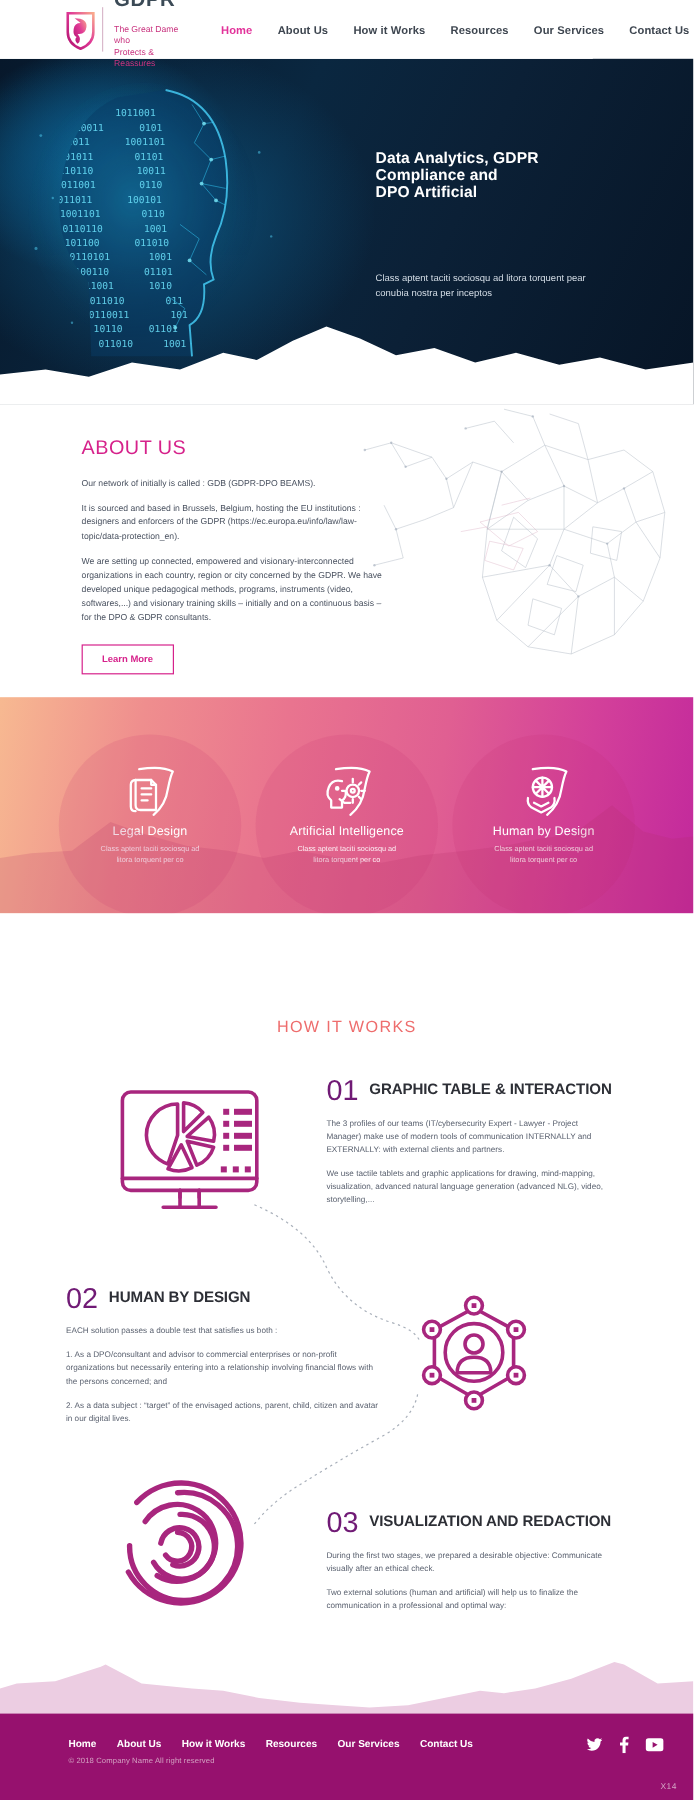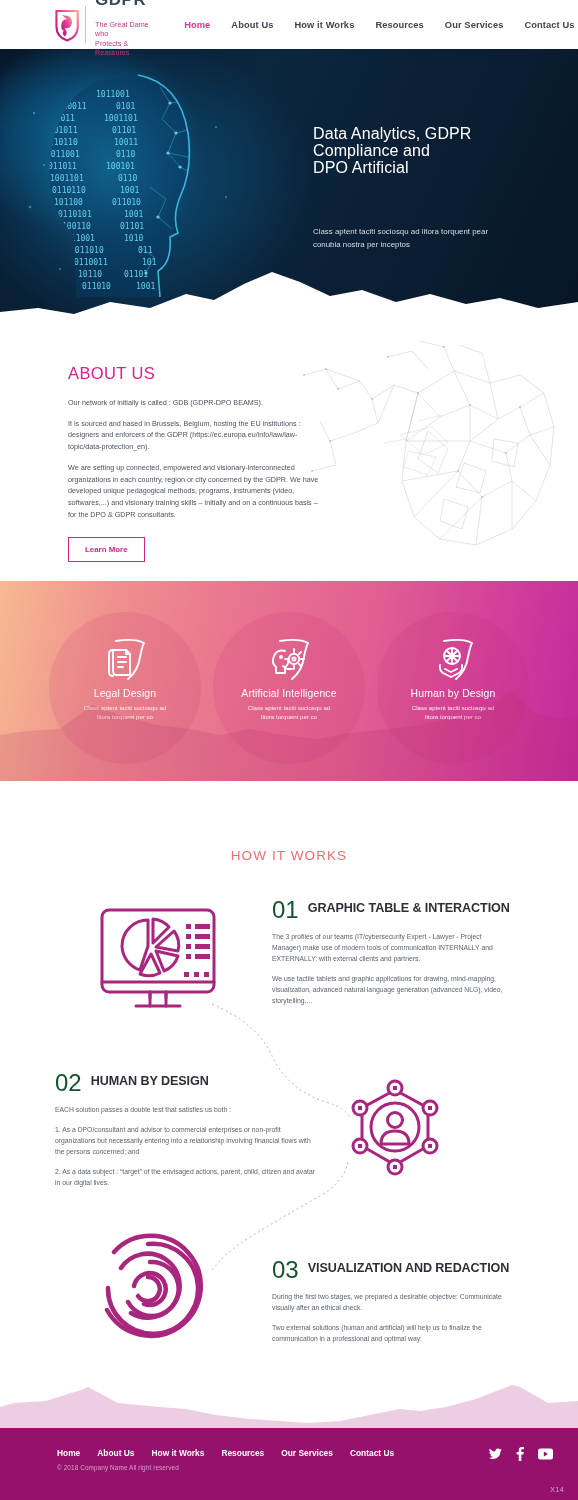--- a/index.html
+++ b/index.html
@@ -44,21 +44,21 @@
     position:absolute; top:49px; left:0; width:578px; height:288px;
     overflow:hidden;
     background:
       radial-gradient(ellipse 300px 230px at 22% 45%, #0d4f78 0%, rgba(10,45,72,0) 62%),
       radial-gradient(ellipse 200px 160px at 14% 30%, #0b6ea5 0%, rgba(9,60,95,0) 60%),
       linear-gradient(115deg, #07182b 0%, #0a2740 38%, #0b2036 62%, #071526 100%);
   }
   .hero-head { position:absolute; left:20px; top:8px; width:230px; height:260px; opacity:.92; }
   .hero-title {
     position:absolute; left:313px; top:76px; width:250px;
-    font-size: 16px; line-height: 1.07; color:#ffffff; font-weight:400;
+    font-size: 13px; line-height: 1.07; color:#ffffff; font-weight:700;
     letter-spacing:.1px;
   }
   .hero-sub {
     position:absolute; left:313px; top:149px; width:215px;
     font-size: 7.9px; line-height: 1.62; color:#d4dde6;margin-top:28px;
   }
   .carousel {
     position:absolute; left:259px; top:264px;
     display:flex; align-items:center; gap:5px;
   }
@@ -85,40 +85,40 @@
   }
   .about p { font-size:7.2px; line-height:1.63; color:#4a5260; margin-bottom:9px; }
   .btn-learn {
     display:inline-block; margin-top:7px;
     border:1.3px solid #d6228b; background:#fff; color:#d6228b;
     font-size:7.9px; font-weight:bold; padding:7px 16px; cursor:pointer;
   }
 
   
   .band {
-    position:absolute; top:581px; left:0; width:578px; height:200px; overflow:hidden;
+    position:absolute; top:581px; left:0; width:578px; height:180px; overflow:hidden;
     background: linear-gradient(100deg, #f7b991 0%, #ef8e8e 20%, #e9748f 40%, #e05f92 62%, #d3409a 82%, #c2289c 100%);
   }
   .band-circle {
     position:absolute; top:31px; width:152px; height:152px; border-radius:50%;
     background: rgba(190,40,110,0.13);
   }
   .band-card { position:absolute; top:31px; width:152px; height:152px; text-align:center; }
   .card-icon { margin: 23px auto 0; width:52px; height:48px; display:block; }
   .card-title { font-size:10.4px; color:#fff; font-weight:400; margin-top:5px; letter-spacing:.15px; }
   .card-desc { font-size:6.1px; color:#fdeff4; line-height:1.5; margin-top:4px; padding:0 18px; }
   .band-mountain { position:absolute; left:0; bottom:0; width:578px; height:108px; display:block; }
 
   
   .hiw { position:absolute; top:818px; left:0; width:578px; height:575px; background:#fff; overflow:hidden; }
   .hiw-title {
     position:absolute; left:0; top:30px; width:578px; text-align:center;
     font-size:13.5px; color:#ee6d6d; letter-spacing:1.1px; font-weight:400;
   }
-  .step-num { color:#14532d; font-size:24px; font-weight:400; line-height:1; }
+  .step-num { color:#701a75; font-size:24px; font-weight:400; line-height:1; }
   .step-head { display:flex; align-items:flex-start; gap:9px; }
   .step-title { font-size:12.6px; font-weight:bold; color:#2d2f36; line-height:1.14; letter-spacing:-.1px; padding-top:3px; }
   .step-body p { font-size:6.8px; line-height:1.62; color:#5b6270; margin-top:9px; }
 
   .step1-text { position:absolute; left:272px; top:80px; width:240px; }
   .step1-icon { position:absolute; left:92px; top:84px; width:132px; height:112px; }
   .step2-text { position:absolute; left:55px; top:253px; width:260px; }
   .step2-icon { position:absolute; left:340px; top:258px; width:110px; height:110px; }
   .step3-text { position:absolute; left:272px; top:440px; width:250px; }
   .step3-icon { position:absolute; left:86px; top:408px; width:128px; height:128px; }

